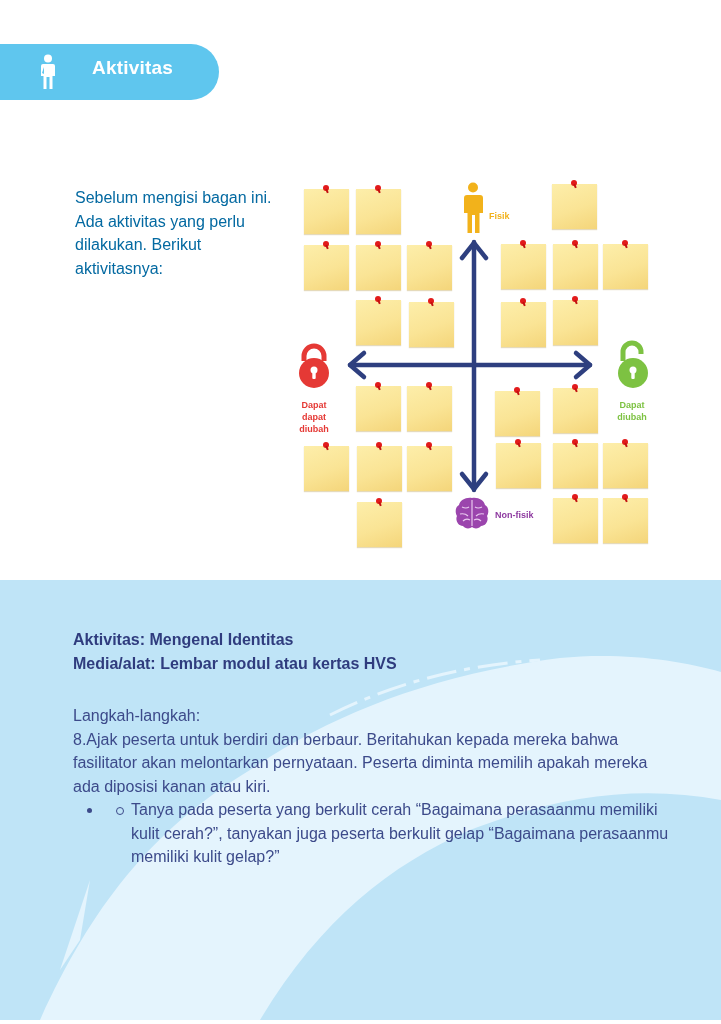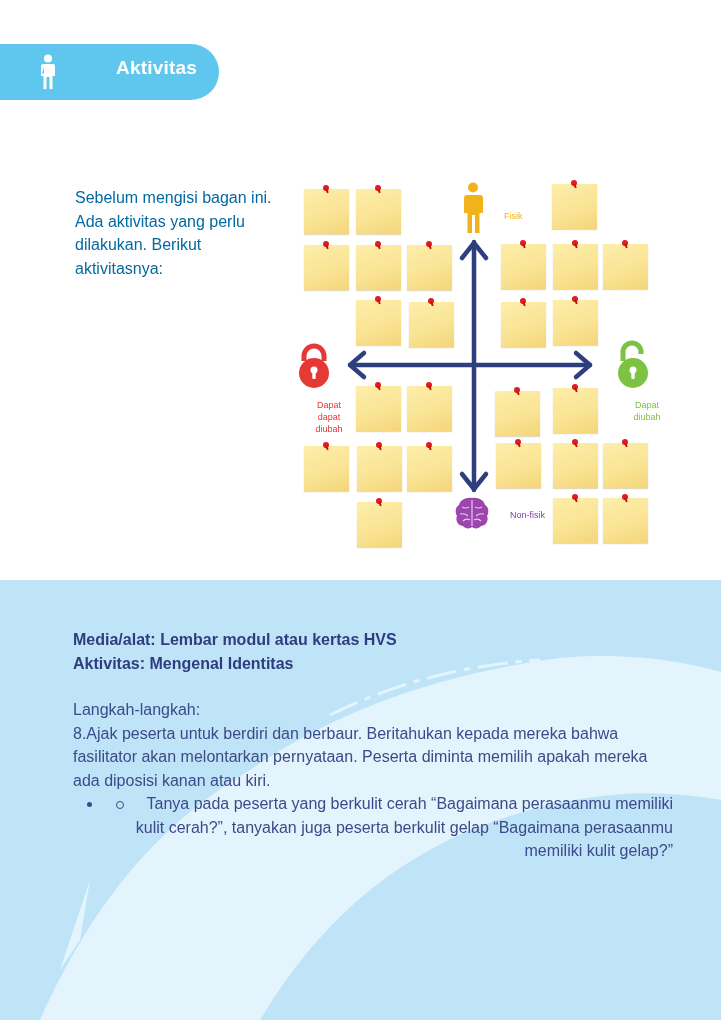--- a/index.html
+++ b/index.html
@@ -6,21 +6,21 @@
   html, body { width: 721px; height: 1024px; overflow: hidden; background: #ffffff; }
   body { position: relative; font-family: "Liberation Sans", "DejaVu Sans", sans-serif; }
 
   .header-pill {
     position: absolute; left: 0; top: 44px; width: 219px; height: 56px;
     background: #5fc6ee; border-radius: 0 28px 28px 0;
   }
   .header-icon { position: absolute; left: 38px; top: 10px; width: 20px; height: 36px; }
   .header-title {
     position: absolute; left: 92px; top: 13px; color: #ffffff;
-    font-size: 19px; font-weight: bold; letter-spacing: 0.2px; margin-left: 24px;
+    font-size: 19px; font-weight: bold; letter-spacing: 0.2px;
   }
 
   .intro {
     position: absolute; left: 75px; top: 186px; width: 215px;
     color: #0369a1; font-size: 16px; line-height: 23.5px;
   }
 
   .chart { position: absolute; left: 0; top: 0; width: 721px; height: 570px; }
   .note {
     position: absolute; width: 45px; height: 45px;
@@ -29,47 +29,47 @@
   }
   .pin {
     position: absolute; left: 50%; top: -4px; width: 6px; height: 6px; margin-left: -4px;
     background: #e21b1b; border-radius: 50%;
   }
   .pin::after {
     content: ""; position: absolute; left: 3px; top: 4px; width: 2px; height: 4px;
     background: #c21010; transform: rotate(-25deg);
   }
 
-  .axis-label { position: absolute; font-size: 9px; font-weight: normal; text-align: center; line-height: 12px; margin-left: 15px; }
+  .axis-label { position: absolute; font-size: 9px; font-weight: bold; text-align: center; line-height: 12px; }
   .label-fisik { left: 489px; top: 210px; color: #f2b21b; }
   .label-nonfisik { left: 495px; top: 509px; color: #8e3aa0; }
   .label-tidak { left: 292px; top: 399px; width: 44px; color: #e53935; }
   .label-dapat { left: 610px; top: 399px; width: 44px; color: #7dc242; }
 
   .icon-abs { position: absolute; }
 
   .lower-band {
     position: absolute; left: 0; top: 580px; width: 721px; height: 440px;
     background: #bfe4f7; overflow: hidden;
   }
   .swirl { position: absolute; left: 0; top: 0; width: 721px; height: 440px; }
 
   .lower-content {
     position: absolute; left: 73px; top: 628px; width: 600px;
     color: #3c4a8a; font-size: 16px; line-height: 23.5px;
   }
   .bold-line { font-weight: bold; color: #2f3c7e; }
-  .steps-title { margin-top: 23px; }
+  .steps-title { margin-top: 29px; }
   ul.level1 { list-style: none; margin-left: 12px; }
   ul.level1 > li { position: relative; padding-left: 16px; }
   ul.level1 > li::before {
     content: ""; position: absolute; left: 2px; top: 10px; width: 5px; height: 5px;
     border-radius: 50%; background: #3c4a8a;
   }
-  ul.level2 { list-style: none; margin-left: 14px; text-align: right; }
+  ul.level2 { list-style: none; margin-left: 14px; }
   ul.level2 > li { position: relative; padding-left: 16px; }
   ul.level2 > li::before {
     content: ""; position: absolute; left: 1px; top: 9px; width: 6px; height: 6px;
     border-radius: 50%; border: 1.3px solid #3c4a8a;
   }
   .bottom-line { position: absolute; left: 0; top: 1020px; width: 721px; height: 4px; background: #ffffff; }
 </style>
 </head>
 <body>
 
@@ -225,22 +225,22 @@
 
 <div class="lower-band">
   <svg class="swirl" viewBox="0 0 721 440">
     <path d="M40 440 C90 330 150 250 250 190 C330 135 430 95 560 78 C620 72 680 80 721 92 L721 220 C640 205 560 215 470 250 C390 285 320 340 260 440 Z" fill="#e4f4fd"></path>
     <path d="M330 135 C390 105 460 85 540 80" stroke="#e4f4fd" stroke-width="3" fill="none" stroke-dasharray="30 8 6 8"></path>
     <path d="M60 390 L90 300 L80 360 Z" fill="#e4f4fd"></path>
   </svg>
 </div>
 
 <div class="lower-content">
+  <div class="bold-line">Aktivitas: Mengenal Identitas</div>
   <div class="bold-line">Media/alat: Lembar modul atau kertas HVS</div>
-  <div class="bold-line">Aktivitas: Mengenal Identitas</div>
   <div class="steps-title">Langkah-langkah:</div>
   <div>8.Ajak peserta untuk berdiri dan berbaur. Beritahukan kepada mereka bahwa fasilitator akan melontarkan pernyataan. Peserta diminta memilih apakah mereka ada diposisi kanan atau kiri.</div>
   <ul class="level1">
     <li>
       <ul class="level2">
         <li>
           <span>Tanya pada peserta yang berkulit cerah “Bagaimana perasaanmu memiliki kulit cerah?”, tanyakan juga peserta berkulit gelap “Bagaimana perasaanmu memiliki kulit gelap?”</span>
         </li>
       </ul>
     </li>

